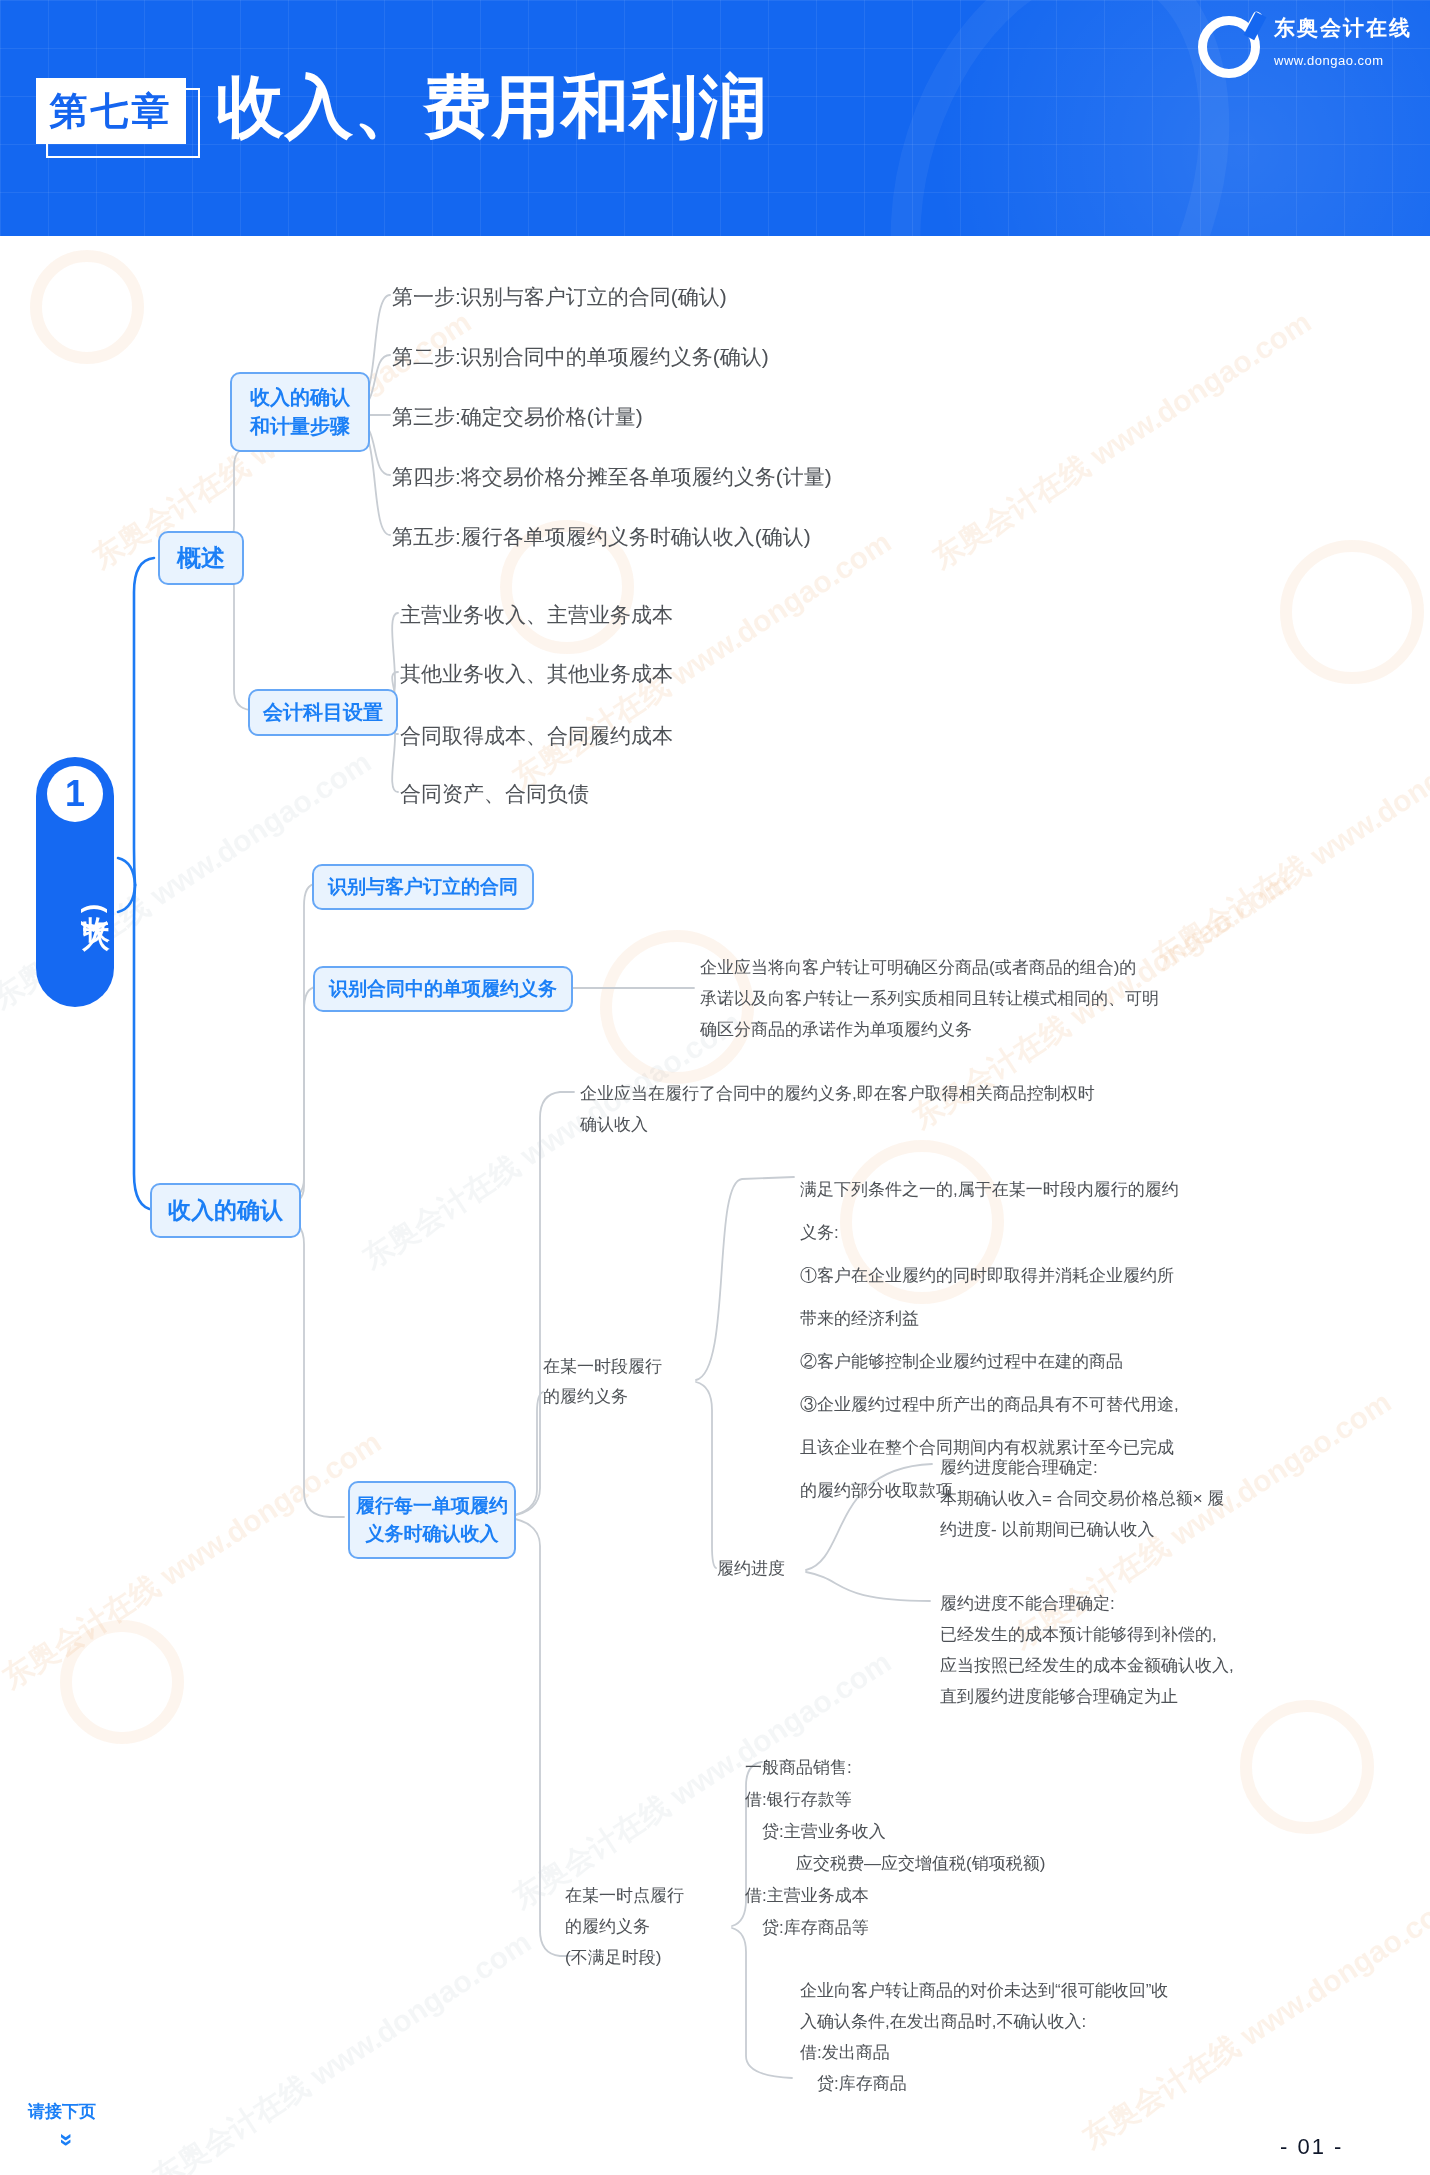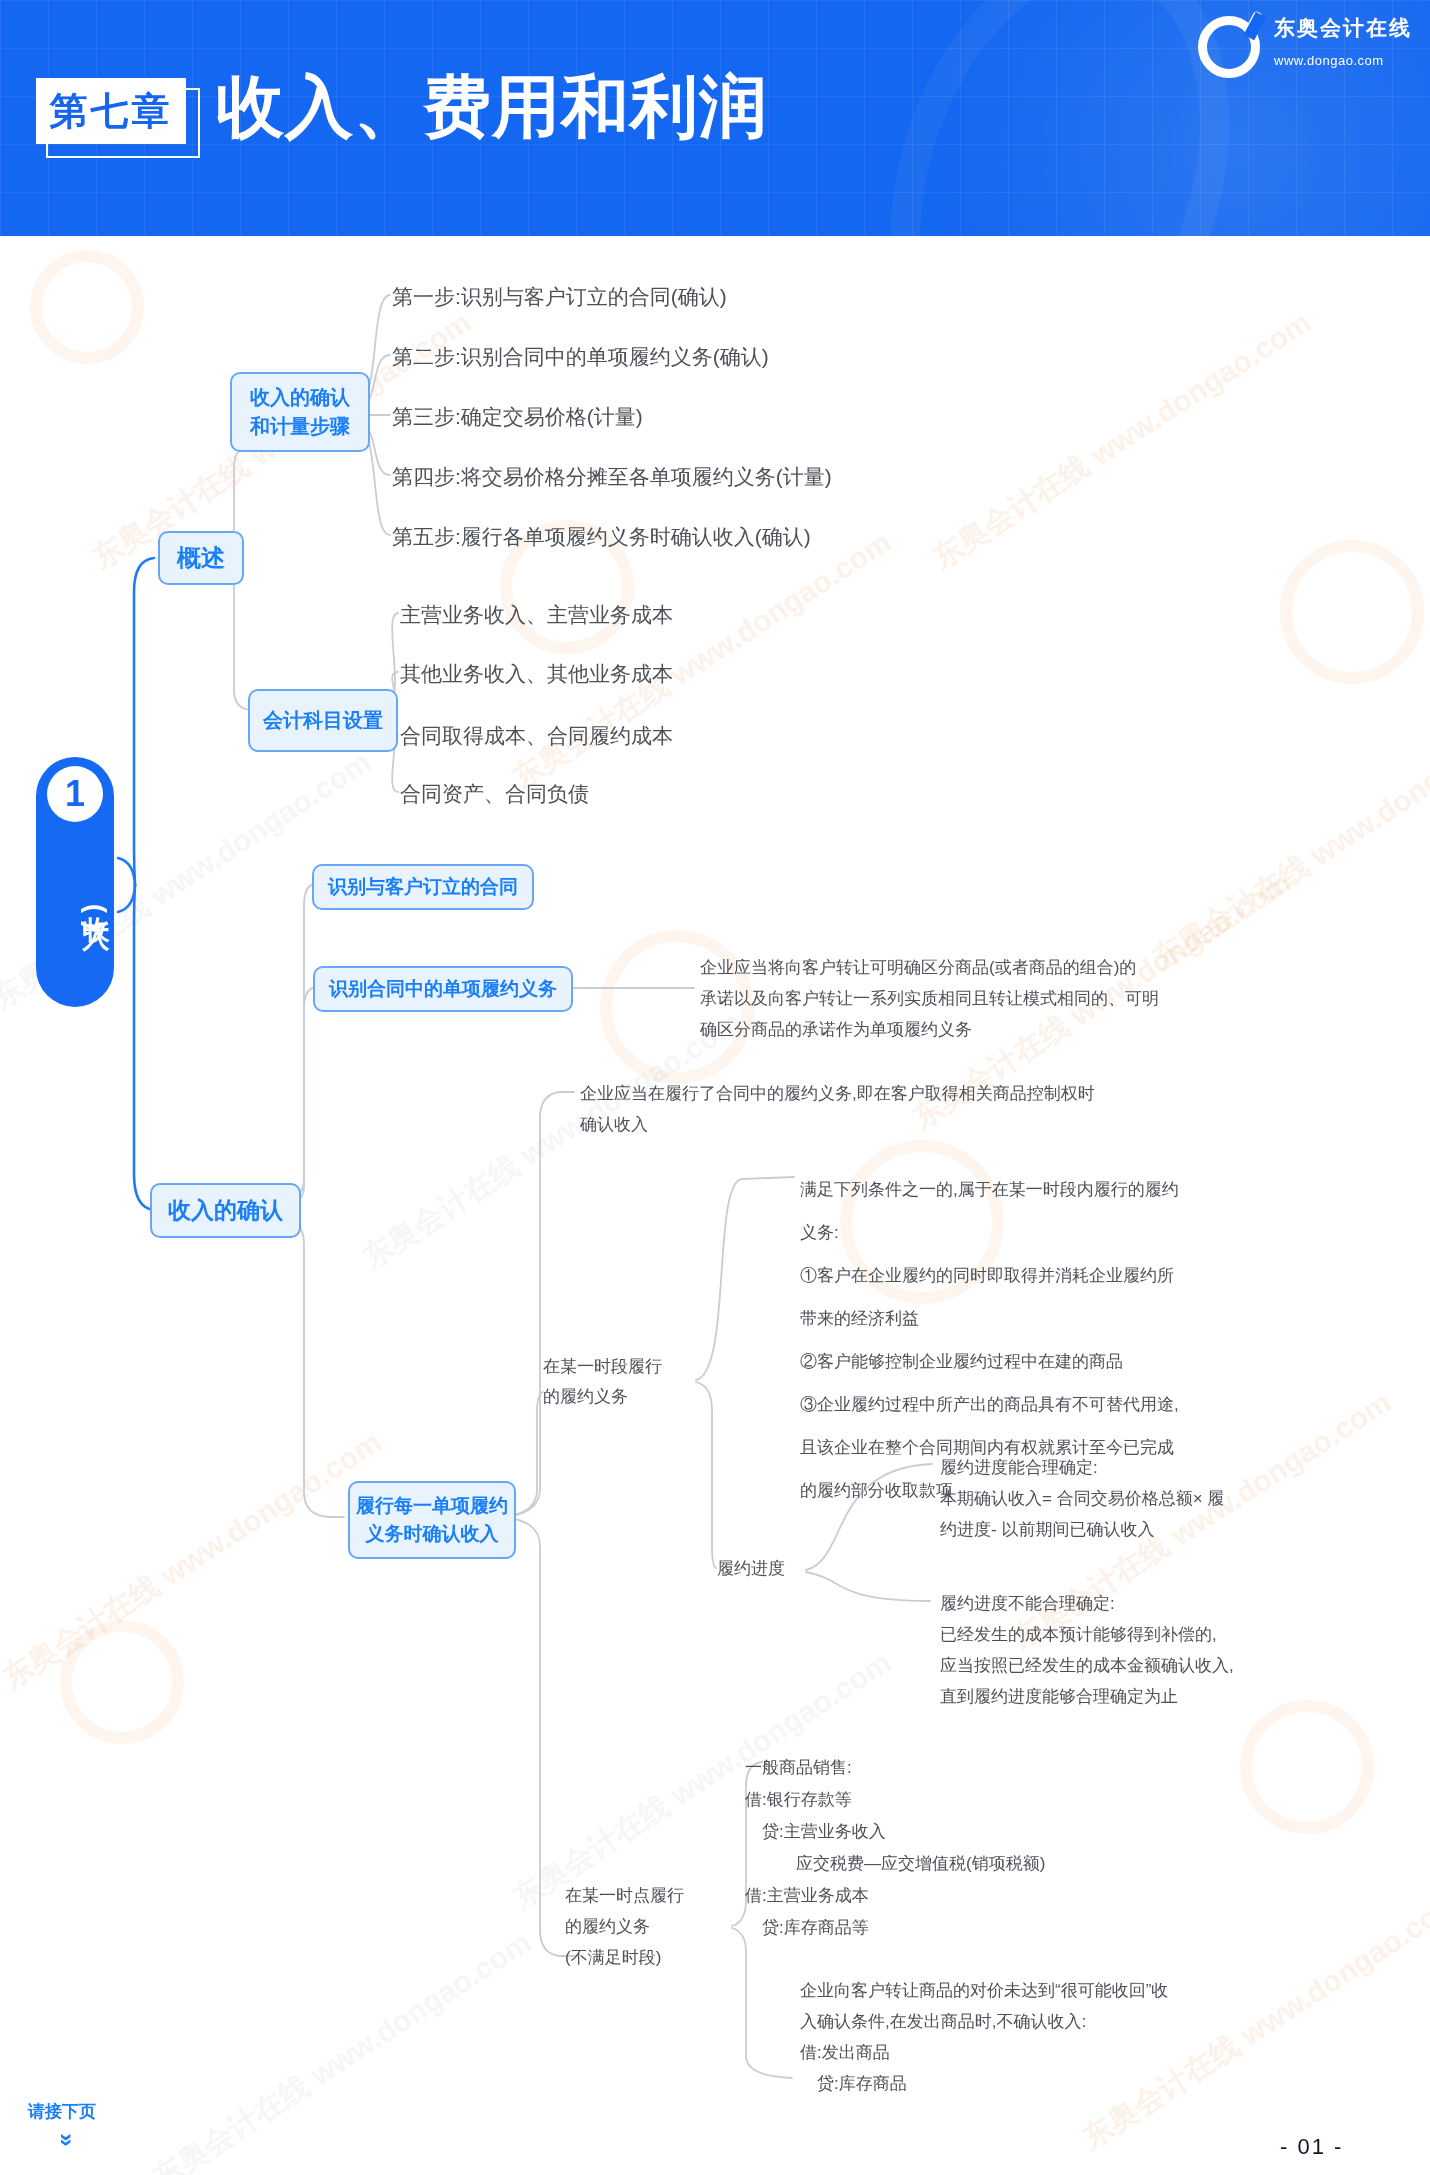--- a/index.html
+++ b/index.html
@@ -45,21 +45,21 @@
   .root-circle{position:absolute;left:11px;top:9px;width:56px;height:56px;border-radius:50%;background:#ffffff;
     color:#1569f2;font-size:36px;font-weight:800;line-height:56px;}
   .root-label{position:absolute;left:0;top:74px;width:78px;height:168px;color:#ffffff;
     font-size:27px;font-weight:700;writing-mode:vertical-rl;margin:0 auto;text-align:center;
     letter-spacing:4px;left:0;right:0;display:flex;justify-content:center;}
 
   .node{position:absolute;background:#e9f3fe;border:2px solid #66a7f6;border-radius:10px;
     color:#1b7ff6;font-weight:700;text-align:center;white-space:pre-line;}
   .n-gaishu{left:158px;top:531px;padding:9px 17px;font-size:24px;}
   .n-steps{left:230px;top:372px;width:128px;padding:9px 4px;font-size:20px;line-height:29px;}
-  .n-accounts{left:248px;top:689px;padding:16px 13px;font-size:20px;}
+  .n-accounts{left:248px;top:689px;padding:8px 13px;font-size:20px;}
   .n-queren{left:150px;top:1183px;padding:10px 16px;font-size:23px;}
   .n-c1{left:312px;top:864px;padding:8px 14px;font-size:19px;}
   .n-c2{left:313px;top:966px;padding:8px 14px;font-size:19px;}
   .n-c3{left:348px;top:1481px;width:152px;padding:9px 6px;font-size:19px;line-height:28px;}
 
   .gtext{position:absolute;color:#4d5156;font-size:17px;white-space:pre-line;}
   .gtext.center{}
   .journal{white-space:pre-wrap;}
   .step{position:absolute;left:392px;color:#4d5156;font-size:21px;white-space:nowrap;}
 

